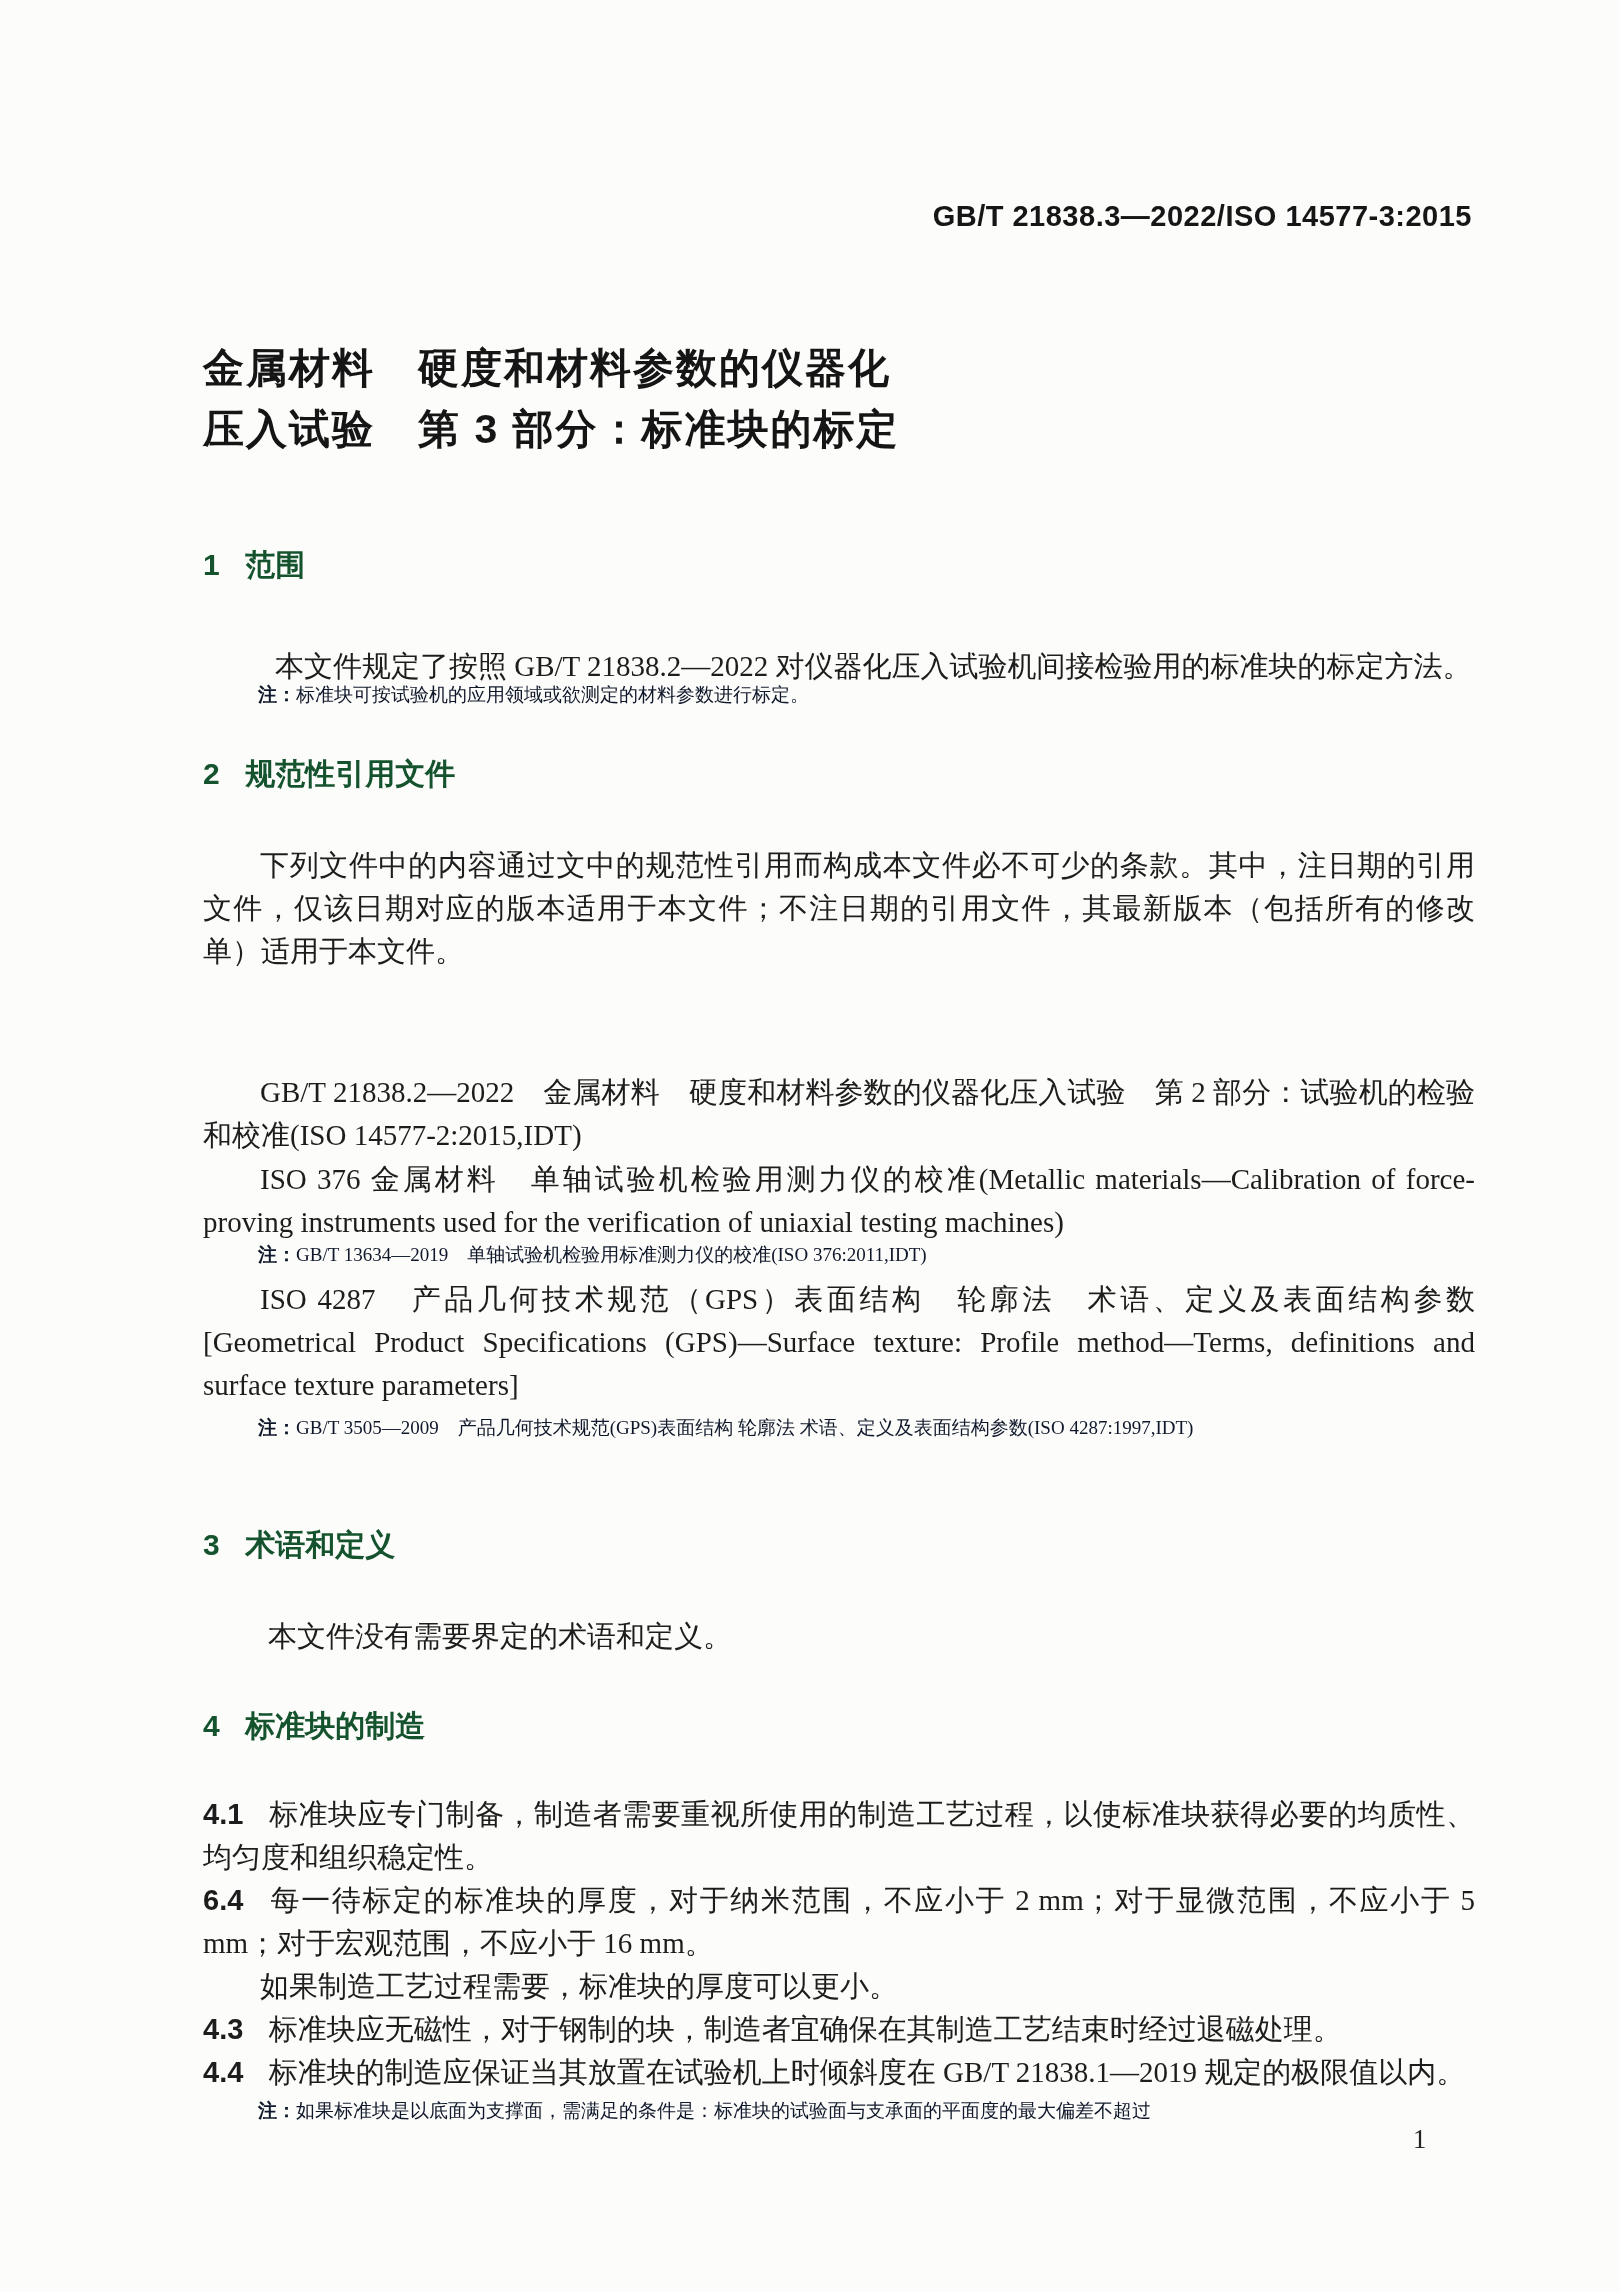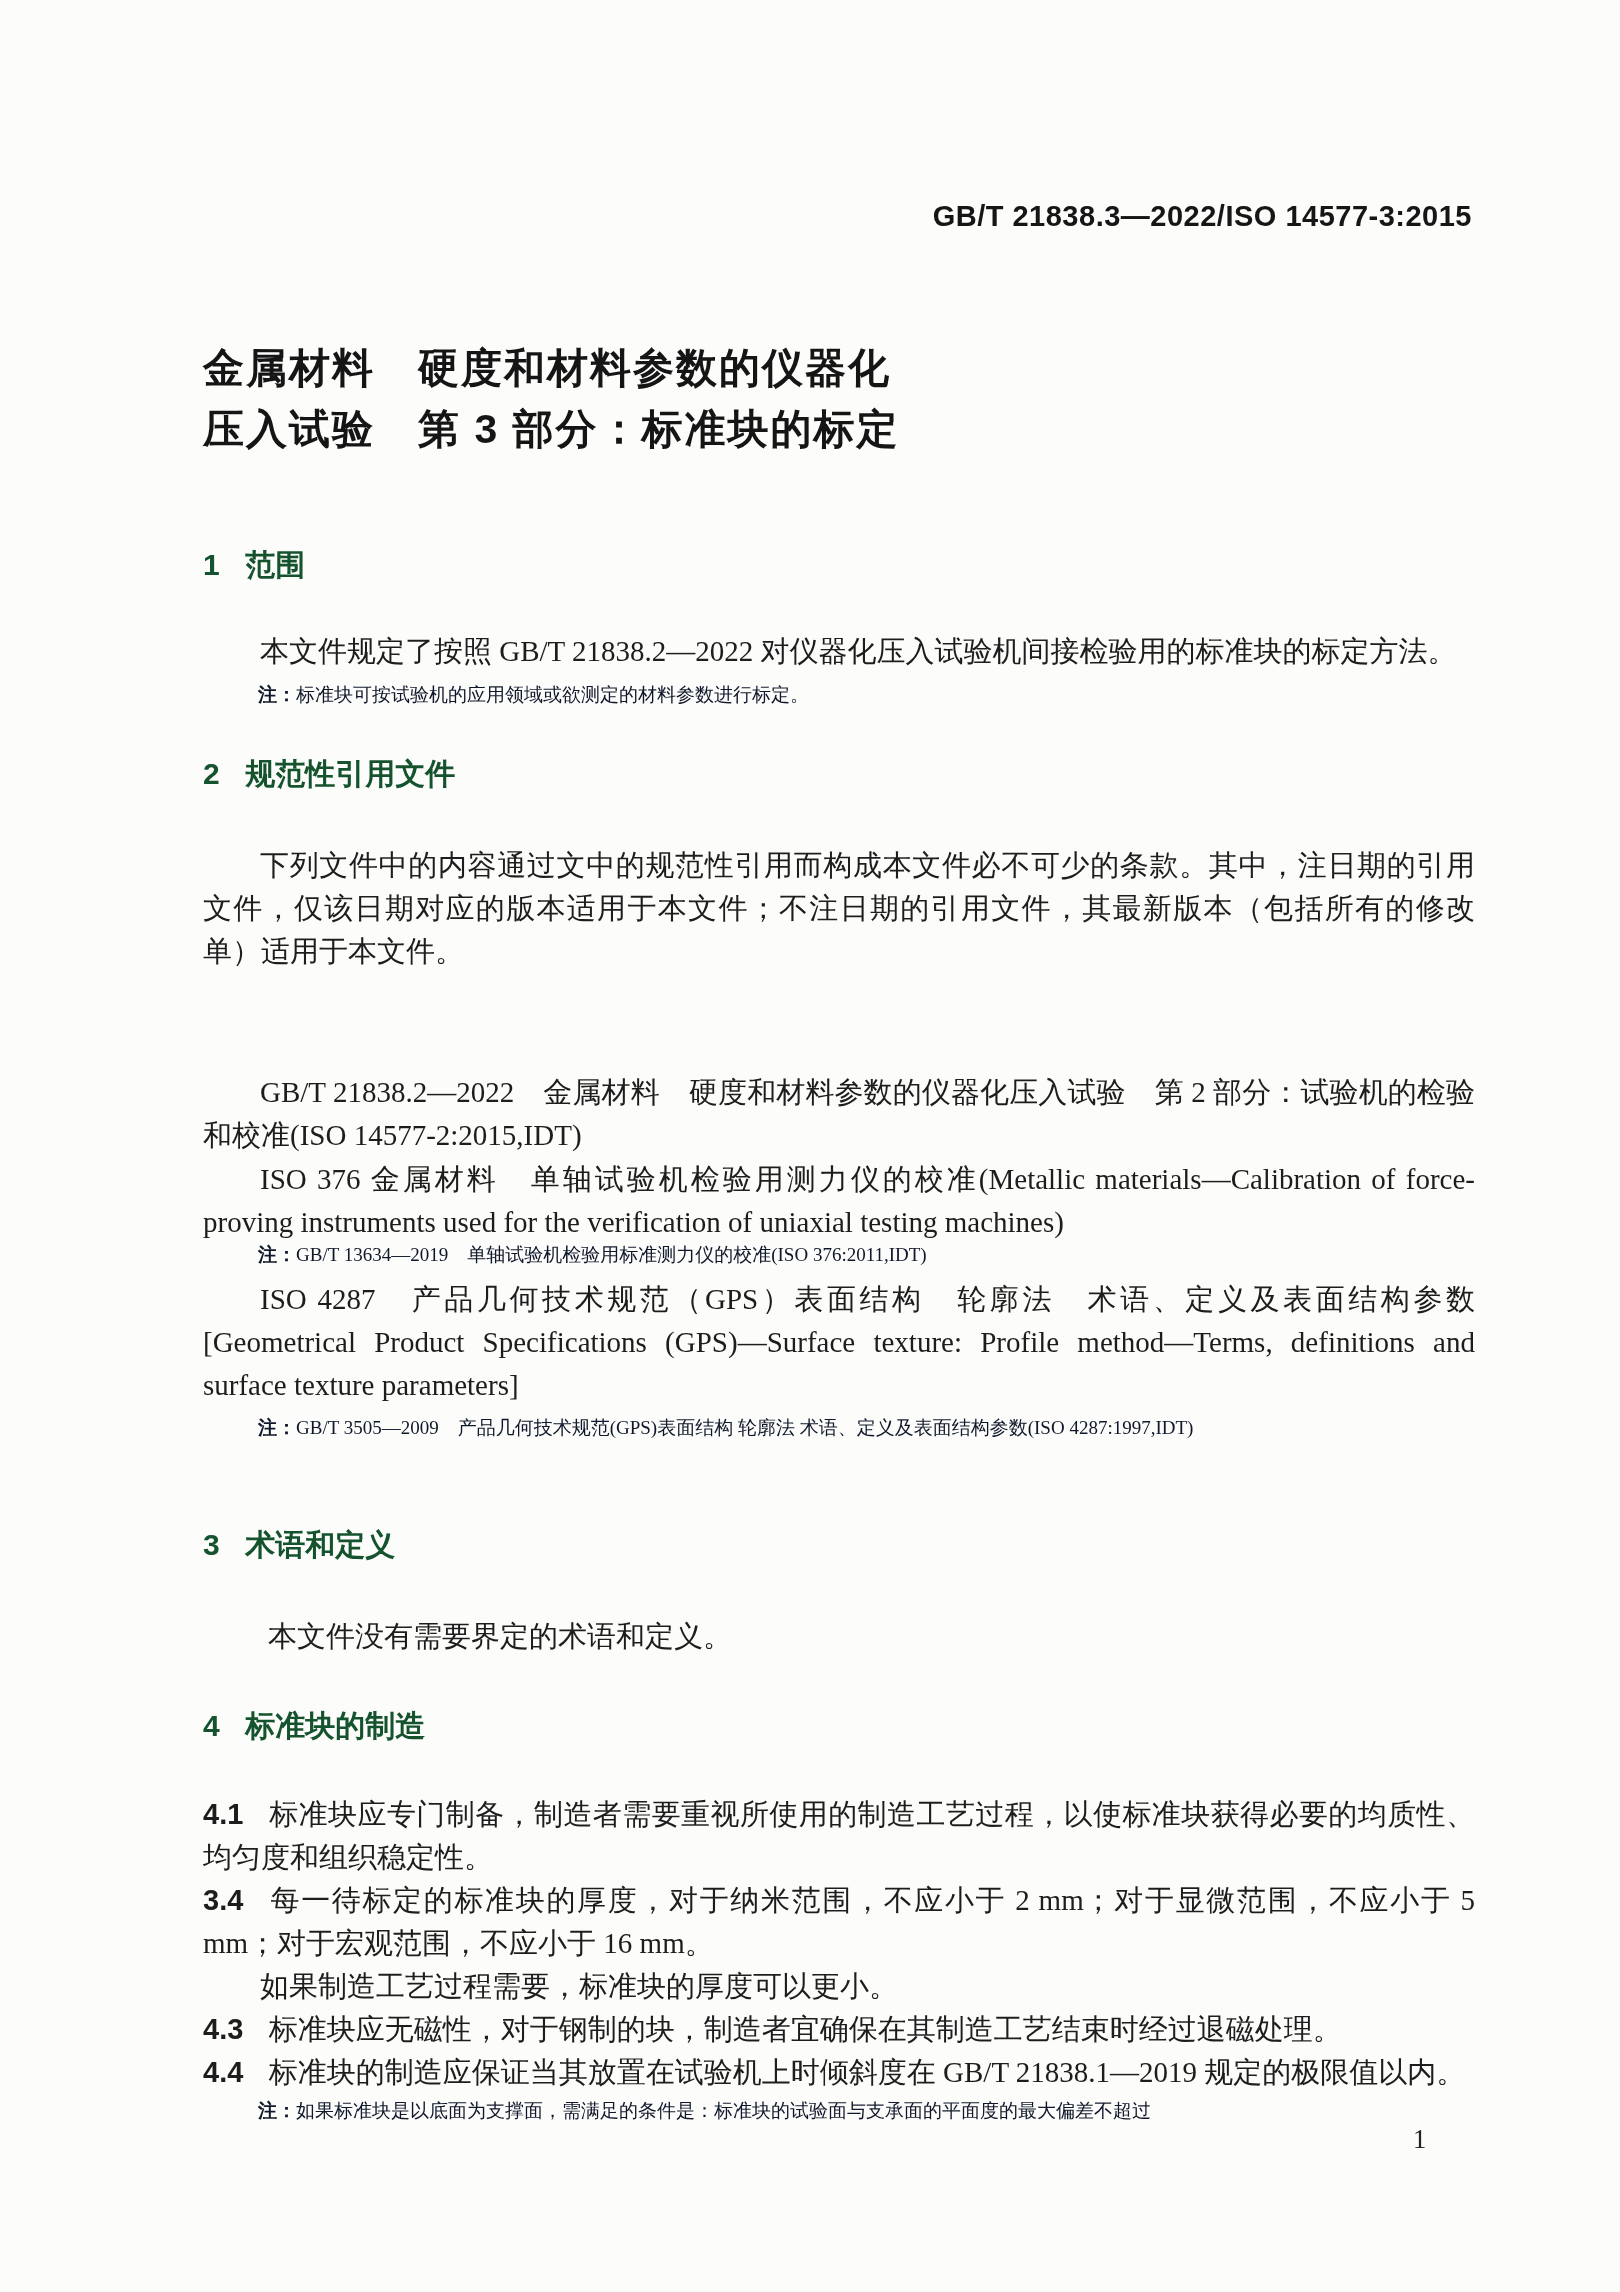--- a/index.html
+++ b/index.html
@@ -58,21 +58,21 @@
   <div class="doc-code">GB/T 21838.3—2022/ISO 14577-3:2015</div>
 
   <div class="blk title">
     <div>金属材料　硬度和材料参数的仪器化</div>
     <div>压入试验　第 3 部分：标准块的标定</div>
   </div>
 
   <div class="blk heading" style="top:547px">
     <span class="sec-no">1</span><span>范围</span>
   </div>
-  <p class="blk para indent" style="top:630px;margin:0">本文件规定了按照 GB/T 21838.2—2022 对仪器化压入试验机间接检验用的标准块的标定方法。</p>
+  <p class="blk para indent" style="top:630px;margin:15px">本文件规定了按照 GB/T 21838.2—2022 对仪器化压入试验机间接检验用的标准块的标定方法。</p>
   <p class="blk note" style="top:674px;margin:0">
     <span class="note-label">注：</span><span>标准块可按试验机的应用领域或欲测定的材料参数进行标定。</span>
   </p>
 
   <div class="blk heading" style="top:756px">
     <span class="sec-no">2</span><span>规范性引用文件</span>
   </div>
   <p class="blk para indent" style="top:844px;margin:0">下列文件中的内容通过文中的规范性引用而构成本文件必不可少的条款。其中，注日期的引用文件，仅该日期对应的版本适用于本文件；不注日期的引用文件，其最新版本（包括所有的修改单）适用于本文件。</p>
   <p class="blk para indent" style="top:1071px;margin:0">GB/T 21838.2—2022　金属材料　硬度和材料参数的仪器化压入试验　第 2 部分：试验机的检验和校准(ISO 14577-2:2015,IDT)</p>
   <p class="blk para indent" style="top:1158px;margin:0">ISO 376 金属材料　单轴试验机检验用测力仪的校准(Metallic materials—Calibration of force-proving instruments used for the verification of uniaxial testing machines)</p>
@@ -89,21 +89,21 @@
   </div>
   <p class="blk para indent" style="top:1607px;margin:8px">本文件没有需要界定的术语和定义。</p>
 
   <div class="blk heading" style="top:1708px">
     <span class="sec-no">4</span><span>标准块的制造</span>
   </div>
   <p class="blk para" style="top:1793px;margin:0">
     <span class="item-no">4.1</span><span>标准块应专门制备，制造者需要重视所使用的制造工艺过程，以使标准块获得必要的均质性、均匀度和组织稳定性。</span>
   </p>
   <p class="blk para" style="top:1879px;margin:0">
-    <span class="item-no">3.4</span><span>每一待标定的标准块的厚度，对于纳米范围，不应小于 2 mm；对于显微范围，不应小于 5 mm；对于宏观范围，不应小于 16 mm。</span>
+    <span class="item-no">6.4</span><span>每一待标定的标准块的厚度，对于纳米范围，不应小于 2 mm；对于显微范围，不应小于 5 mm；对于宏观范围，不应小于 16 mm。</span>
   </p>
   <p class="blk para indent" style="top:1965px;margin:0">如果制造工艺过程需要，标准块的厚度可以更小。</p>
   <p class="blk para" style="top:2008px;margin:0">
     <span class="item-no">4.3</span><span>标准块应无磁性，对于钢制的块，制造者宜确保在其制造工艺结束时经过退磁处理。</span>
   </p>
   <p class="blk para" style="top:2051px;margin:0">
     <span class="item-no">4.4</span><span>标准块的制造应保证当其放置在试验机上时倾斜度在 GB/T 21838.1—2019 规定的极限值以内。</span>
   </p>
   <p class="blk note" style="top:2090px;margin:0">
     <span class="note-label">注：</span><span>如果标准块是以底面为支撑面，需满足的条件是：标准块的试验面与支承面的平面度的最大偏差不超过</span>

